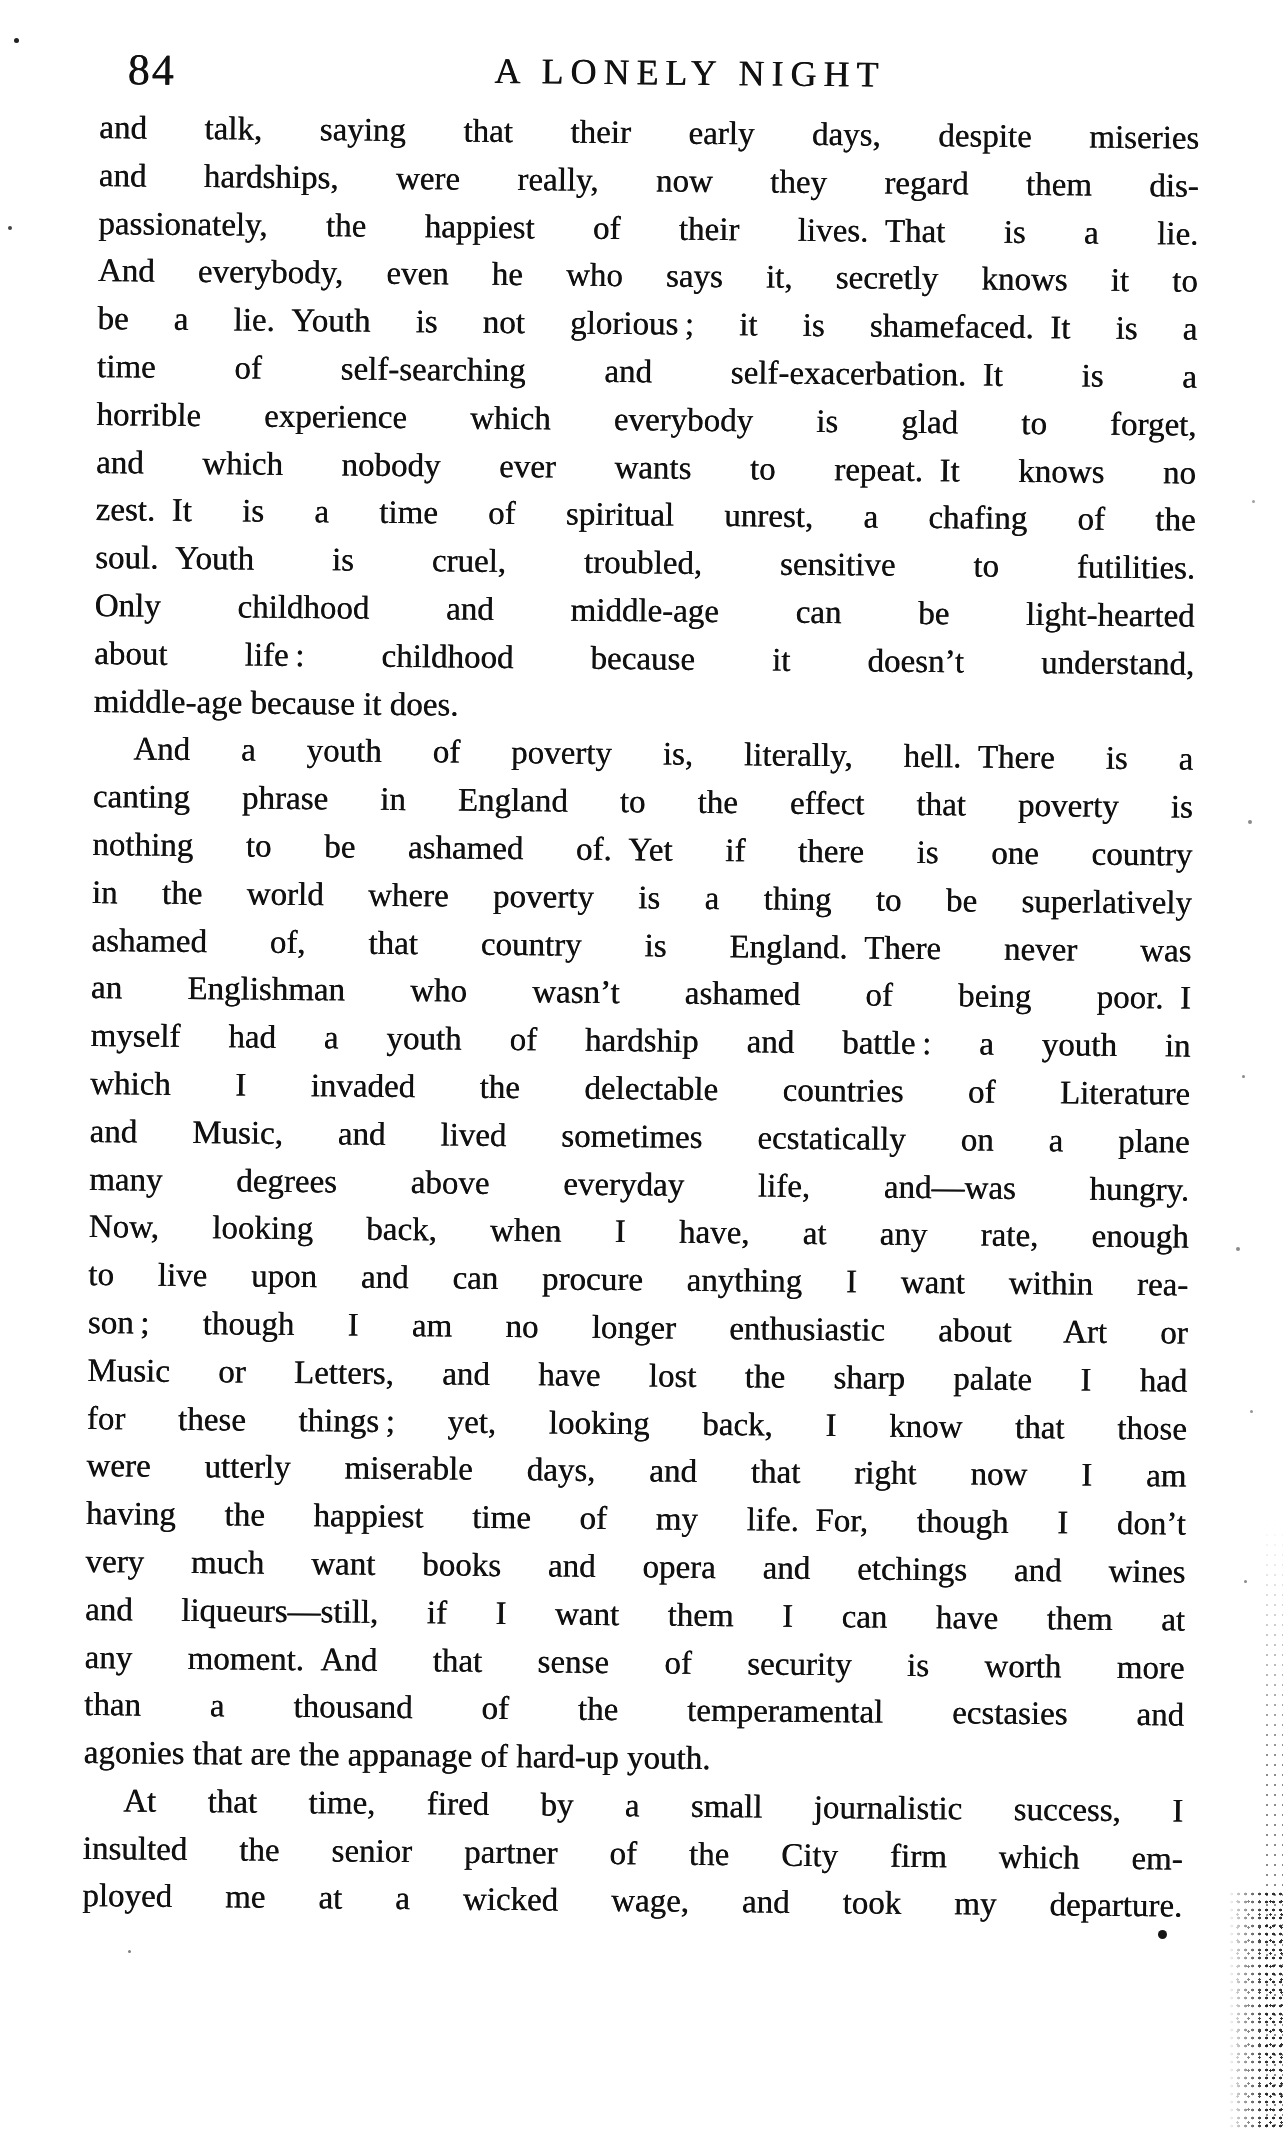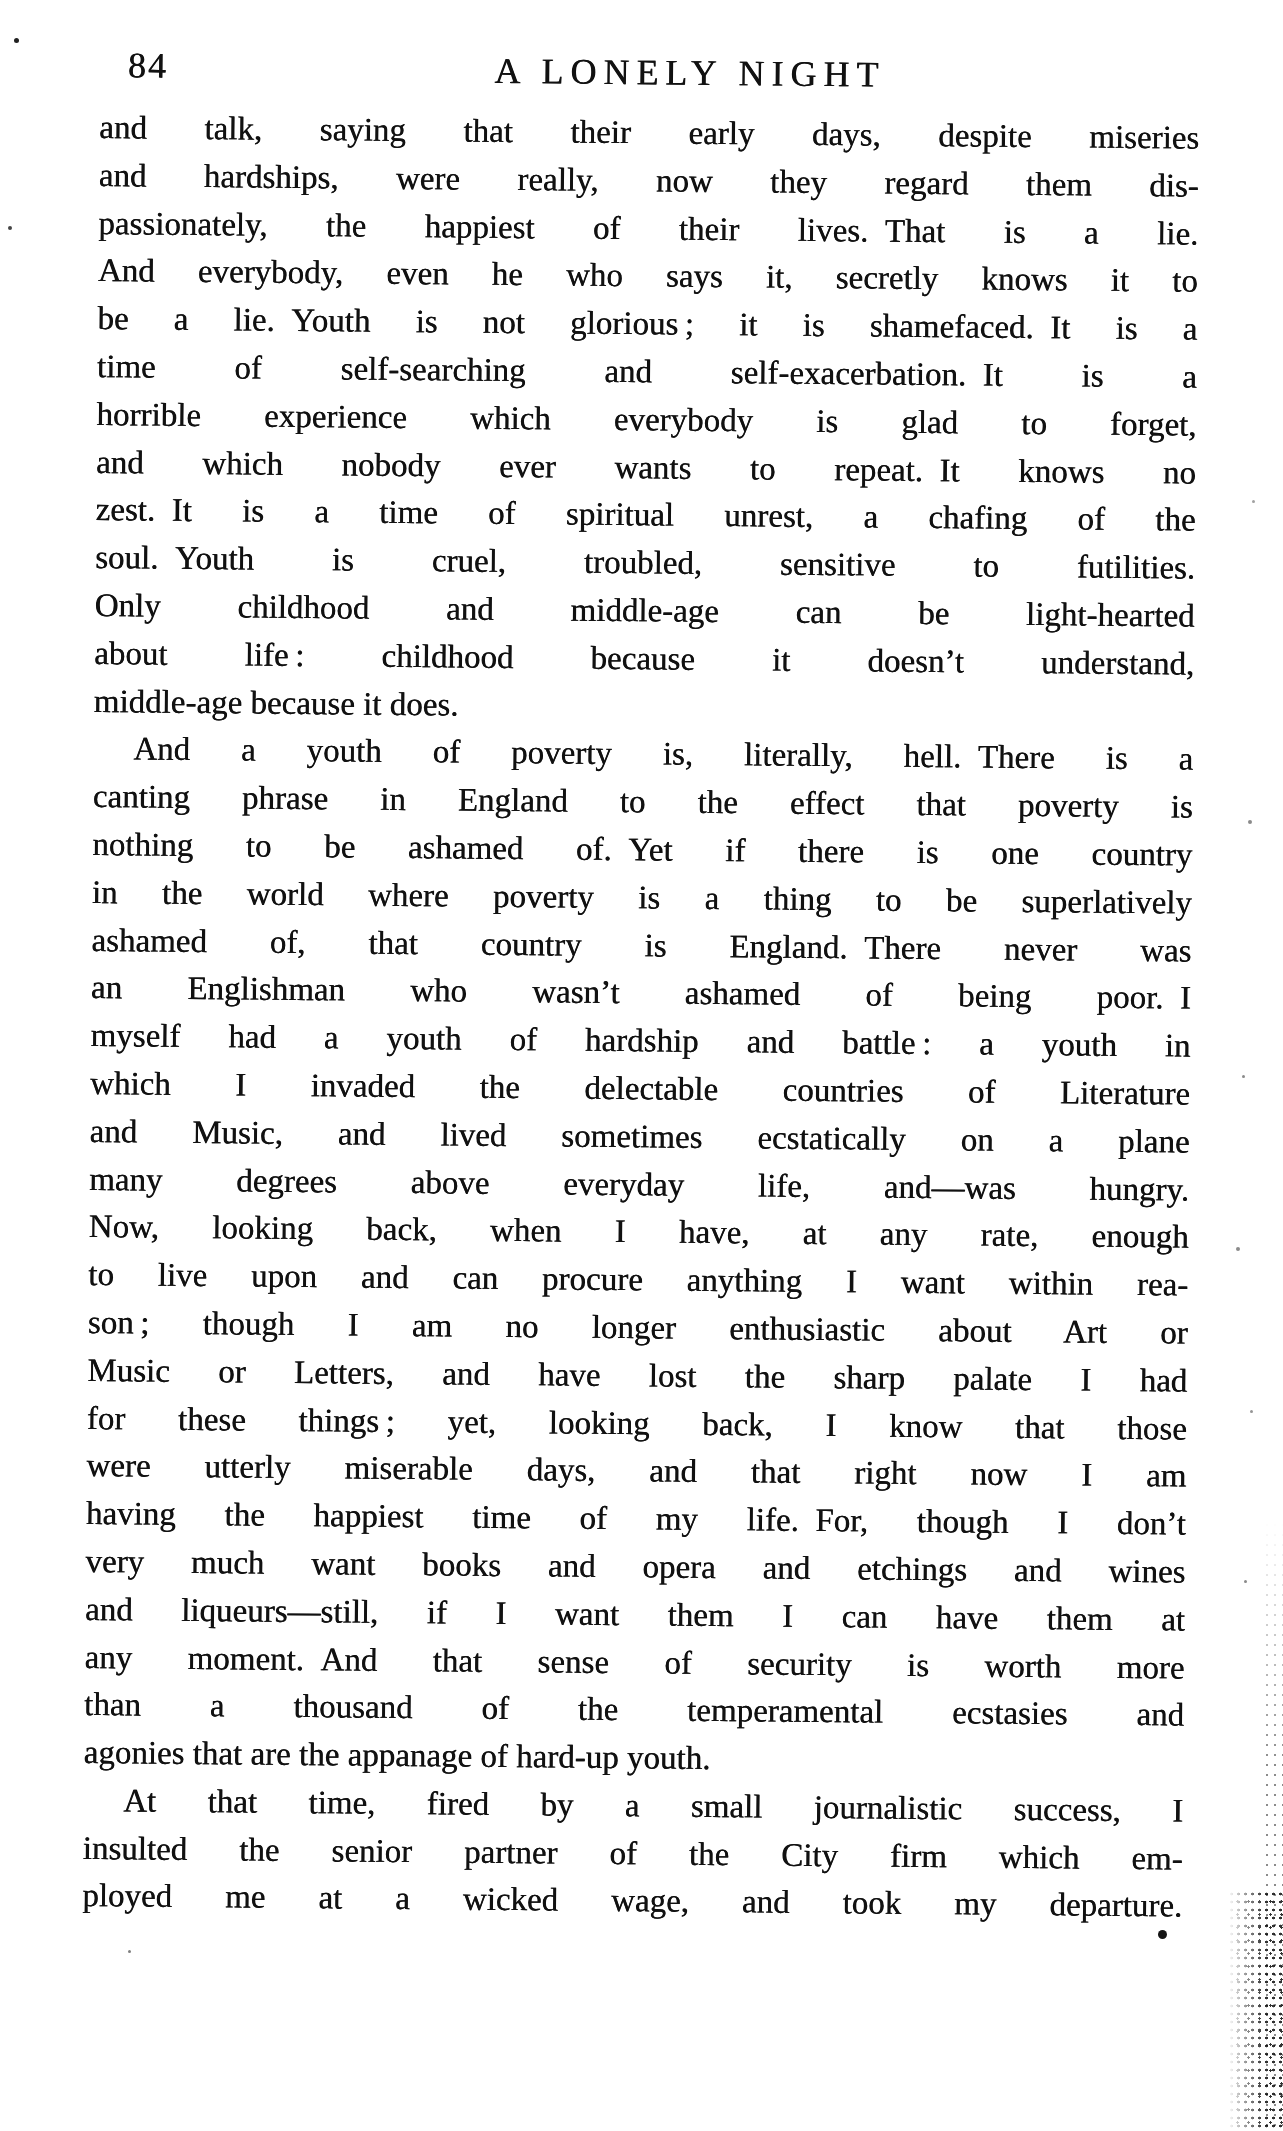--- a/index.html
+++ b/index.html
@@ -12,21 +12,21 @@
     color:#111111;
   }
   .scan{
     position:absolute;left:82px;top:40px;width:1100px;
     transform:rotate(.55deg);
     transform-origin:0 1880px;
   }
   .header{position:relative;height:64px;}
   .page-number{
     position:absolute;left:28px;top:4px;
-    font-size:36px;letter-spacing:2px;
+    font-size:44px;letter-spacing:2px;
     text-shadow:.5px 0 0 currentColor;
   }
   .running-title{
     text-align:center;
     padding-left:80px;padding-top:6px;
     font-size:36px;letter-spacing:7px;
     white-space:nowrap;
     text-shadow:.5px 0 0 currentColor;
   }
   .page-body{

